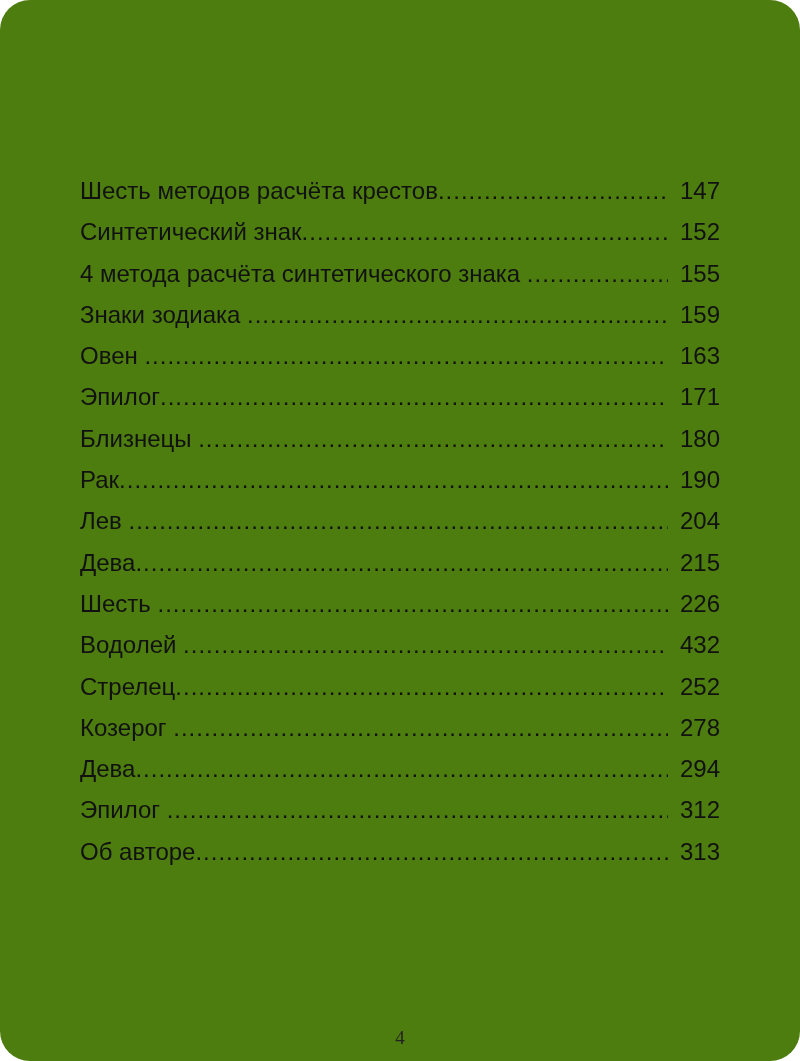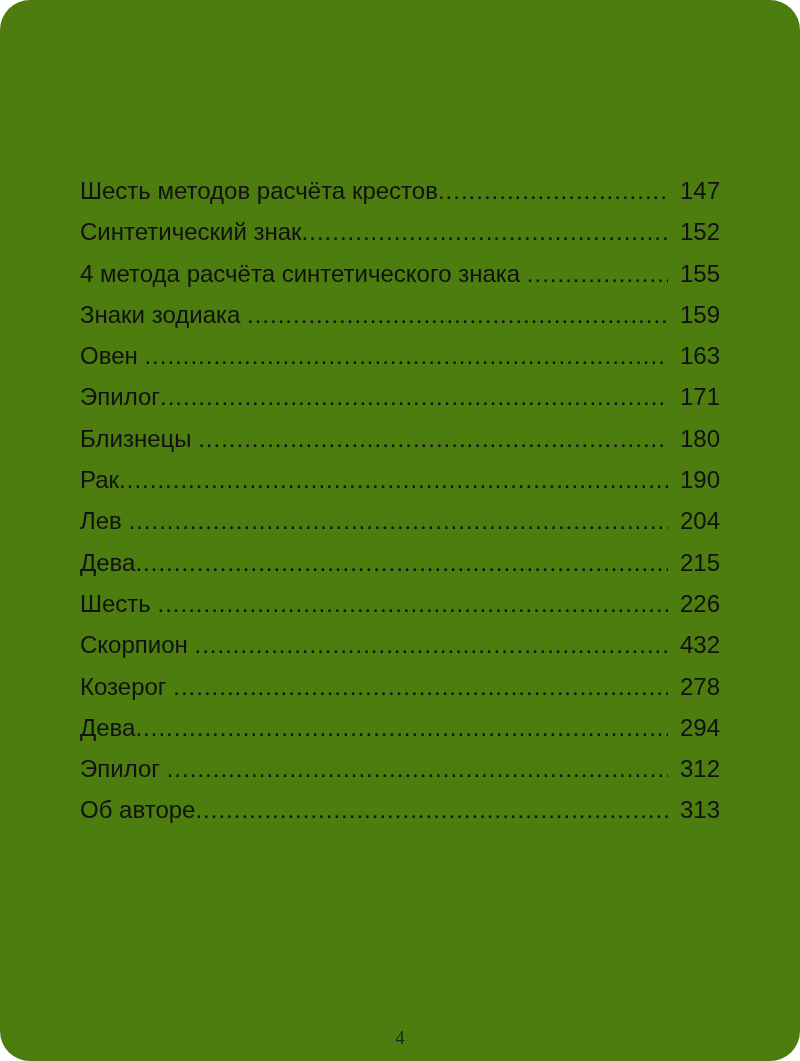--- a/index.html
+++ b/index.html
@@ -124,25 +124,30 @@
       <span class="entry-page">215</span>
     </div>
 
     <div class="row">
       <span class="entry-title">Шесть </span>
       <span class="leader"></span>
       <span class="entry-page">226</span>
     </div>
 
     <div class="row">
-      <span class="entry-title">Скорпион </span>
+      <span class="entry-title">Водолей </span>
       <span class="leader"></span>
       <span class="entry-page">432</span>
     </div>
 
+    <div class="row">
+      <span class="entry-title">Стрелец</span>
+      <span class="leader"></span>
+      <span class="entry-page">252</span>
+    </div>
 
 
     <div class="row">
       <span class="entry-title">Козерог </span>
       <span class="leader"></span>
       <span class="entry-page">278</span>
     </div>
 
     <div class="row">
       <span class="entry-title">Дева</span>

